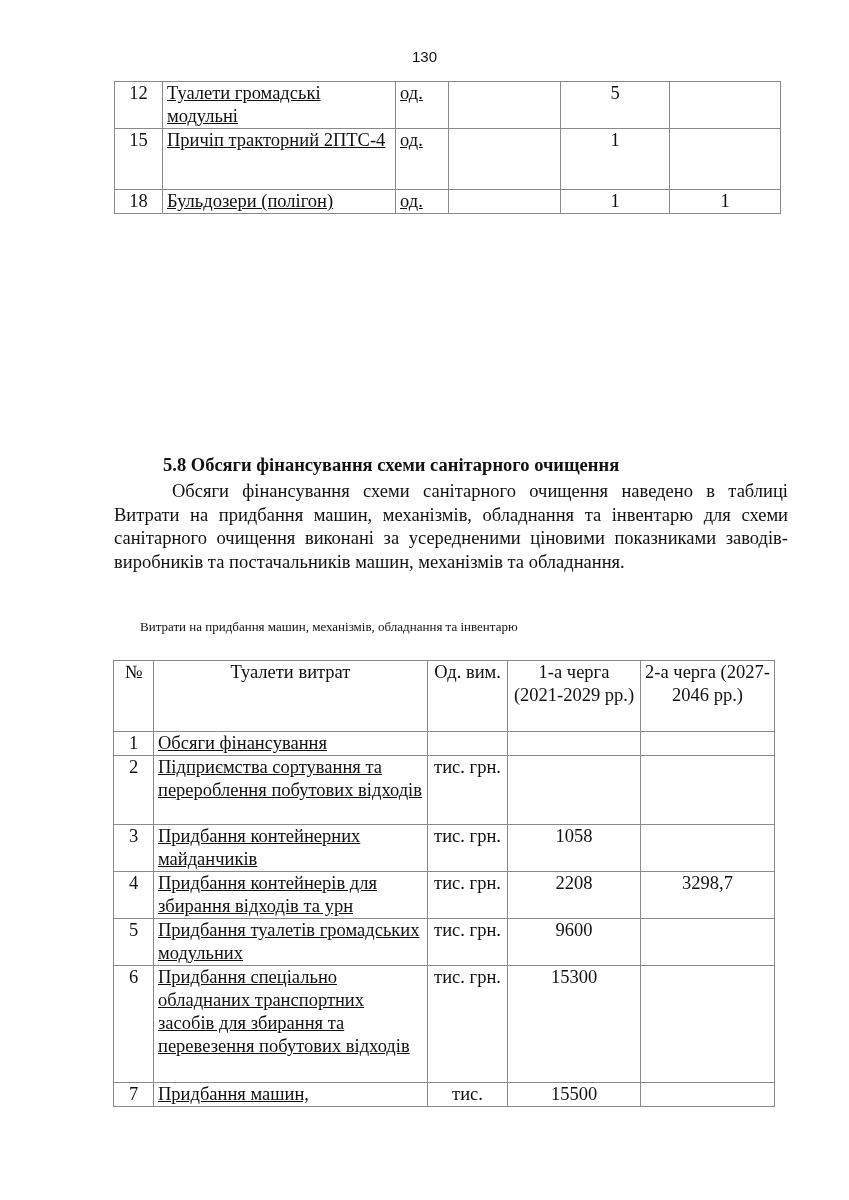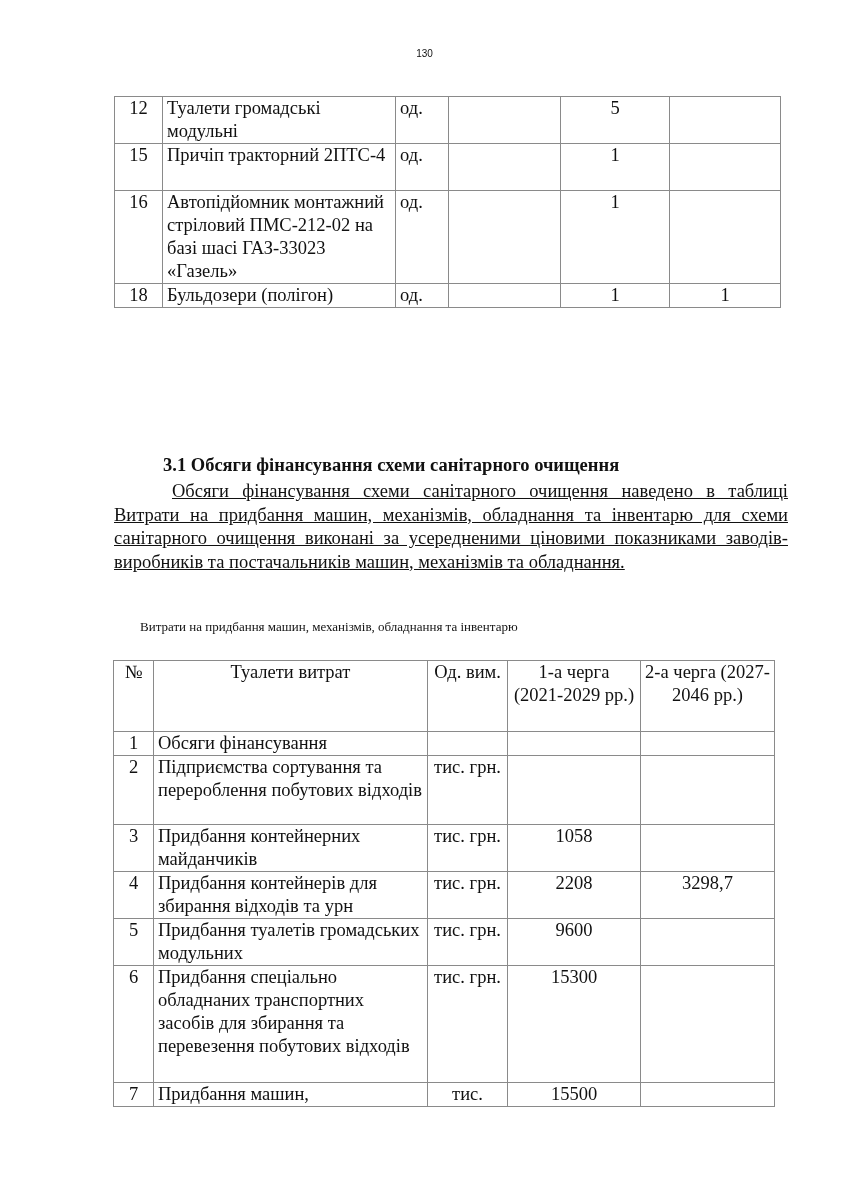--- a/index.html
+++ b/index.html
@@ -1,30 +1,30 @@
 <!DOCTYPE html>
 <html><head>
 <meta charset="utf-8">
 <style>
   html, body { margin: 0; padding: 0; background: #ffffff; }
   body { width: 849px; height: 1200px; position: relative; overflow: hidden;
          font-family: "Liberation Serif", serif; color: #111; }
   .page-num { position: absolute; top: 48px; left: 0; width: 849px; text-align: center;
-              font-family: "Liberation Sans", sans-serif; font-size: 10px; }
+              font-family: "Liberation Sans", sans-serif; font-size: 15px; }
   table { border-collapse: collapse; position: absolute; table-layout: fixed; }
   td, th { border: 1.2px solid #8a8a8a; vertical-align: top; padding: 0 4px;
            font-size: 18.5px; line-height: 23px; font-weight: normal; }
   .c { text-align: center; }
-  .l { text-align: left; }
-  #t1 { left: 114px; top: 81px; width: 666px; margin-top: 15px; }
+  .l { text-align: left; text-decoration: underline; }
+  #t1 { left: 114px; top: 81px; width: 666px; }
   #t2 { left: 113px; top: 660px; width: 661px; }
   .heading { position: absolute; left: 163px; top: 455px; font-weight: bold; font-size: 18.5px; }
   .para { position: absolute; left: 114px; top: 480px; width: 674px; font-size: 18.5px;
           line-height: 23.5px; text-align: justify; }
-  .para .first { text-indent: 58px; display: block; text-decoration: underline; }
+  .para .first { text-indent: 58px; display: block; }
   .caption { position: absolute; left: 140px; top: 616px; width: 660px; text-align: left;
              font-size: 13px; line-height: 22px; }
 </style>
 </head>
 <body>
 
 <div class="page-num">130</div>
 
 <table id="t1">
   <colgroup>
@@ -37,48 +37,40 @@
   </colgroup>
   <tbody>
     <tr style="height:47px">
       <td class="c">12</td>
       <td class="l">Туалети громадські модульні</td>
       <td class="l">од.</td>
       <td class="c"></td>
       <td class="c">5</td>
       <td class="c"></td>
     </tr>
-    <tr style="height:47px">
+    <tr style="height:61px">
       <td class="c">15</td>
       <td class="l">Причіп тракторний 2ПТС-4</td>
-      <td class="l">од.</td>
-      <td class="c"></td>
-      <td class="c">1</td>
-      <td class="c"></td>
-    </tr>
-    <tr style="height:93px">
-      <td class="c">16</td>
-      <td class="l">Автопідйомник монтажний стріловий ПМС-212-02 на базі шасі ГАЗ-33023 «Газель»</td>
       <td class="l">од.</td>
       <td class="c"></td>
       <td class="c">1</td>
       <td class="c"></td>
     </tr>
     <tr style="height:24px">
       <td class="c">18</td>
       <td class="l">Бульдозери (полігон)</td>
       <td class="l">од.</td>
       <td class="c"></td>
       <td class="c">1</td>
       <td class="c">1</td>
     </tr>
   </tbody>
 </table>
 
-<div class="heading">3.1 Обсяги фінансування схеми санітарного очищення</div>
+<div class="heading">5.8 Обсяги фінансування схеми санітарного очищення</div>
 <div class="para">
   <span class="first">Обсяги фінансування схеми санітарного очищення наведено в таблиці Витрати на придбання машин, механізмів, обладнання та інвентарю для схеми санітарного очищення виконані за усередненими ціновими показниками заводів-виробників та постачальників машин, механізмів та обладнання.</span>
 </div>
 
 <div class="caption">
   <div>Витрати на придбання машин, механізмів, обладнання та інвентарю</div>
 </div>
 
 <table id="t2">
   <colgroup>

